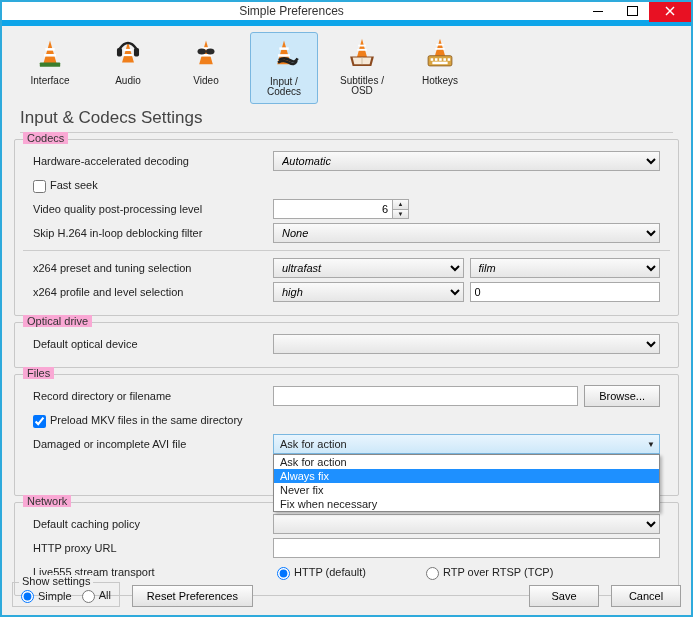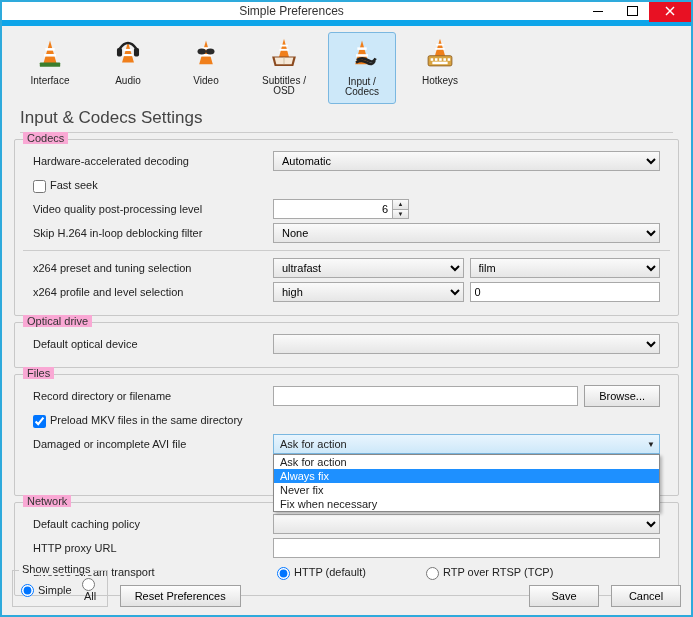--- a/index.html
+++ b/index.html
@@ -110,21 +110,21 @@
   .hr { height: 1px; background: #ccc; margin: 6px -2px; }
 
   
   select, input[type=text], input[type=number], .txt {
     height: 20px;
     border: 1px solid #a9a9a9;
     background: linear-gradient(#fefefe,#eaeaea);
     font-size: 11px;
     padding: 0 4px;
   }
-  select { width: 100%; background: linear-gradient(#fafafa,#e6e6e6); }
+  select { width: 100%; background: linear-gradient(#fafafa,#e6e6e6); font-style: italic; }
   input[type=text], .txt { background: #fff; width: 100%; }
   input[type=checkbox], input[type=radio] { margin: 0 4px 0 0; position: relative; top: 1px; }
   .btn {
     height: 22px;
     padding: 0 14px;
     border: 1px solid #a0a0a0;
     background: linear-gradient(#fdfdfd,#e3e3e3);
     font-size: 11px;
     cursor: pointer;
   }
@@ -249,45 +249,45 @@
         <polygon points="20,4 28,32 12,32" fill="#F07F1B"></polygon>
         <rect x="14.5" y="12" width="11" height="3" fill="#fff"></rect>
         <rect x="13" y="20" width="14" height="3" fill="#fff"></rect>
         <ellipse cx="15" cy="17" rx="5" ry="3.5" fill="#2B2B2B"></ellipse>
         <ellipse cx="25" cy="17" rx="5" ry="3.5" fill="#2B2B2B"></ellipse>
       </svg>
     </div>
     <div class="lbl">Video</div>
   </div>
 
+  <div class="cat selected">
+    <div class="ic">
+      <svg width="34" height="34" viewBox="0 0 40 40">
+        <polygon points="20,3 28,31 12,31" fill="#F07F1B"></polygon>
+        <rect x="14.5" y="11" width="11" height="3" fill="#fff"></rect>
+        <rect x="13" y="19" width="14" height="3" fill="#fff"></rect>
+        <path d="M14 26 Q20 22 27 26 Q33 30 36 24" stroke="#222" stroke-width="3" fill="none"></path>
+        <path d="M13 29 Q19 25 26 29 Q32 33 35 27" stroke="#222" stroke-width="3" fill="none"></path>
+      </svg>
+    </div>
+    <div class="lbl">Input / Codecs</div>
+  </div>
+
   <div class="cat">
     <div class="ic">
       <svg width="34" height="34" viewBox="0 0 40 40">
         <polygon points="20,2 26,24 14,24" fill="#F07F1B"></polygon>
         <rect x="15.5" y="9" width="9" height="2.2" fill="#fff"></rect>
         <rect x="14.5" y="14" width="11" height="2.2" fill="#fff"></rect>
         <path d="M6 23 L34 23 L31 34 L9 34 Z" fill="#8B4A1F"></path>
         <path d="M9 24 L31 24 L29 32 L11 32 Z" fill="#F6E9D8"></path>
         <line x1="20" y1="24" x2="20" y2="32" stroke="#C9B89B"></line>
       </svg>
     </div>
     <div class="lbl">Subtitles / OSD</div>
-  </div>
-
-  <div class="cat selected">
-    <div class="ic">
-      <svg width="34" height="34" viewBox="0 0 40 40">
-        <polygon points="20,3 28,31 12,31" fill="#F07F1B"></polygon>
-        <rect x="14.5" y="11" width="11" height="3" fill="#fff"></rect>
-        <rect x="13" y="19" width="14" height="3" fill="#fff"></rect>
-        <path d="M14 26 Q20 22 27 26 Q33 30 36 24" stroke="#222" stroke-width="3" fill="none"></path>
-        <path d="M13 29 Q19 25 26 29 Q32 33 35 27" stroke="#222" stroke-width="3" fill="none"></path>
-      </svg>
-    </div>
-    <div class="lbl">Input / Codecs</div>
   </div>
 
   <div class="cat">
     <div class="ic">
       <svg width="34" height="34" viewBox="0 0 40 40">
         <polygon points="20,2 26,22 14,22" fill="#F07F1B"></polygon>
         <rect x="15.5" y="8" width="9" height="2" fill="#fff"></rect>
         <rect x="14.5" y="13" width="11" height="2" fill="#fff"></rect>
         <rect x="6" y="22" width="28" height="12" rx="2" fill="#D9A441" stroke="#8A5A1E"></rect>
         <rect x="9" y="25" width="3" height="3" fill="#fff"></rect>
@@ -459,21 +459,21 @@
 </div>
 
 <div class="footer">
   <div class="show-settings">
     <div class="mini-group">
       <div class="mini-legend">Show settings</div>
       <label style="display:flex;align-items:center;">
         <input type="radio" name="showset" checked="" style="">
         <span>Simple</span>
       </label>
-      <label style="display:flex;align-items:center;flex-direction:column;">
+      <label style="display:flex;">
         <input type="radio" name="showset" style="">
         <span>All</span>
       </label>
     </div>
   </div>
   <button class="btn">Reset Preferences</button>
   <div class="spacer"></div>
   <button class="btn" style="min-width:70px">Save</button>
   <button class="btn" style="min-width:70px">Cancel</button>
 </div>

